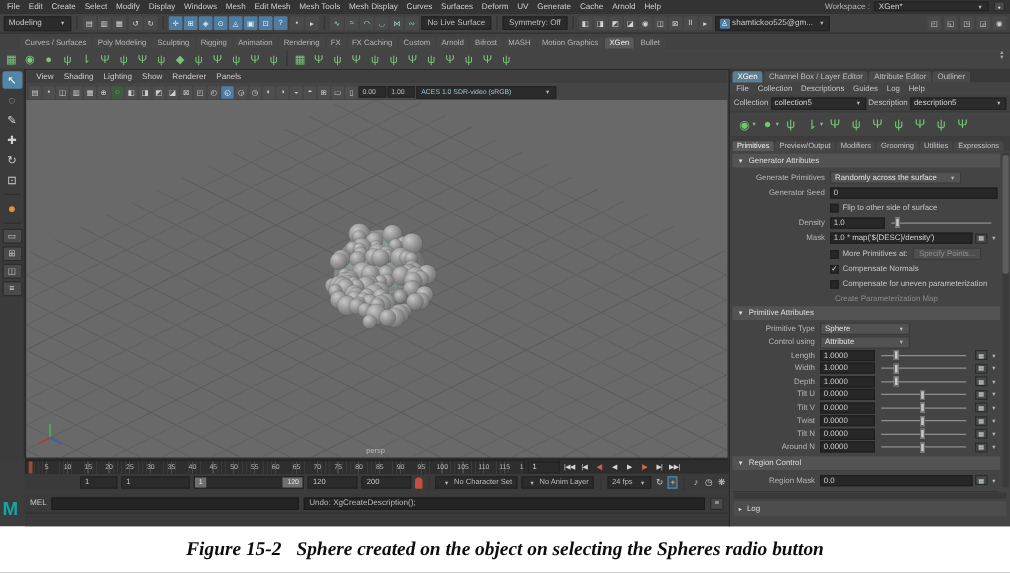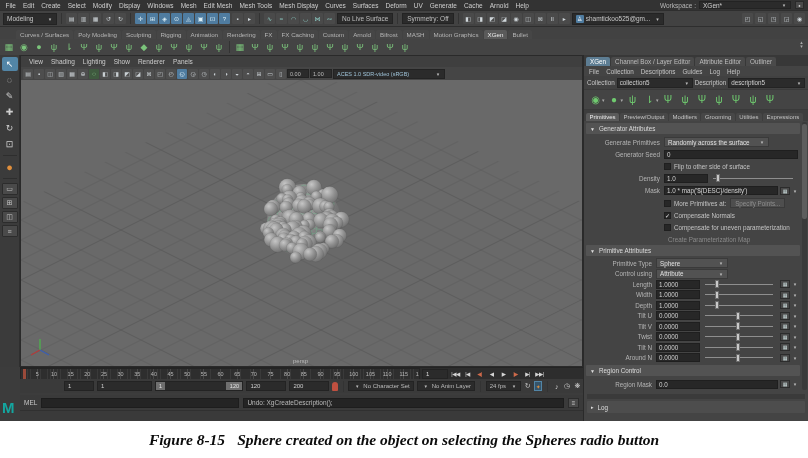--- a/index.html
+++ b/index.html
@@ -1169,14 +1169,14 @@
 
     <div class="xg-hscroll"></div>
     <div class="xg-log">
       <span class="arrow" style="font-size:5px">▸</span>
       <span>Log</span>
     </div>
   </div>
 </div>
 
 <div class="caption">
-  <span class="figlabel">Figure 8-15</span><span>Sphere created on the object on selecting the Spheres radio button</span>
+  <span class="figlabel">Figure 15-2</span><span>Sphere created on the object on selecting the Spheres radio button</span>
 </div>
 
 </body></html>

